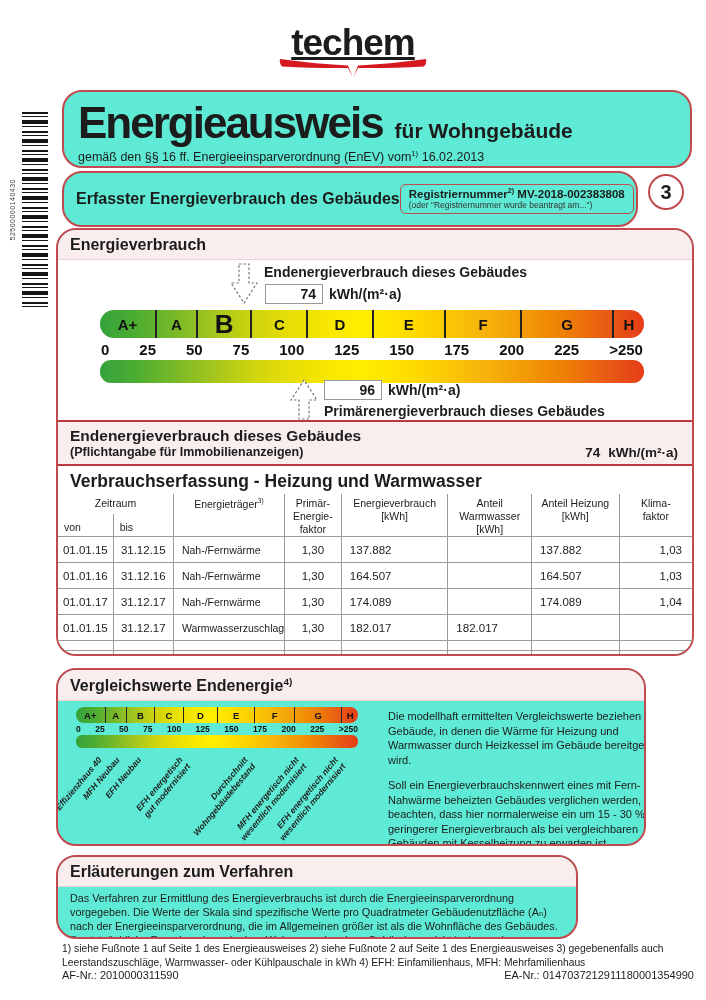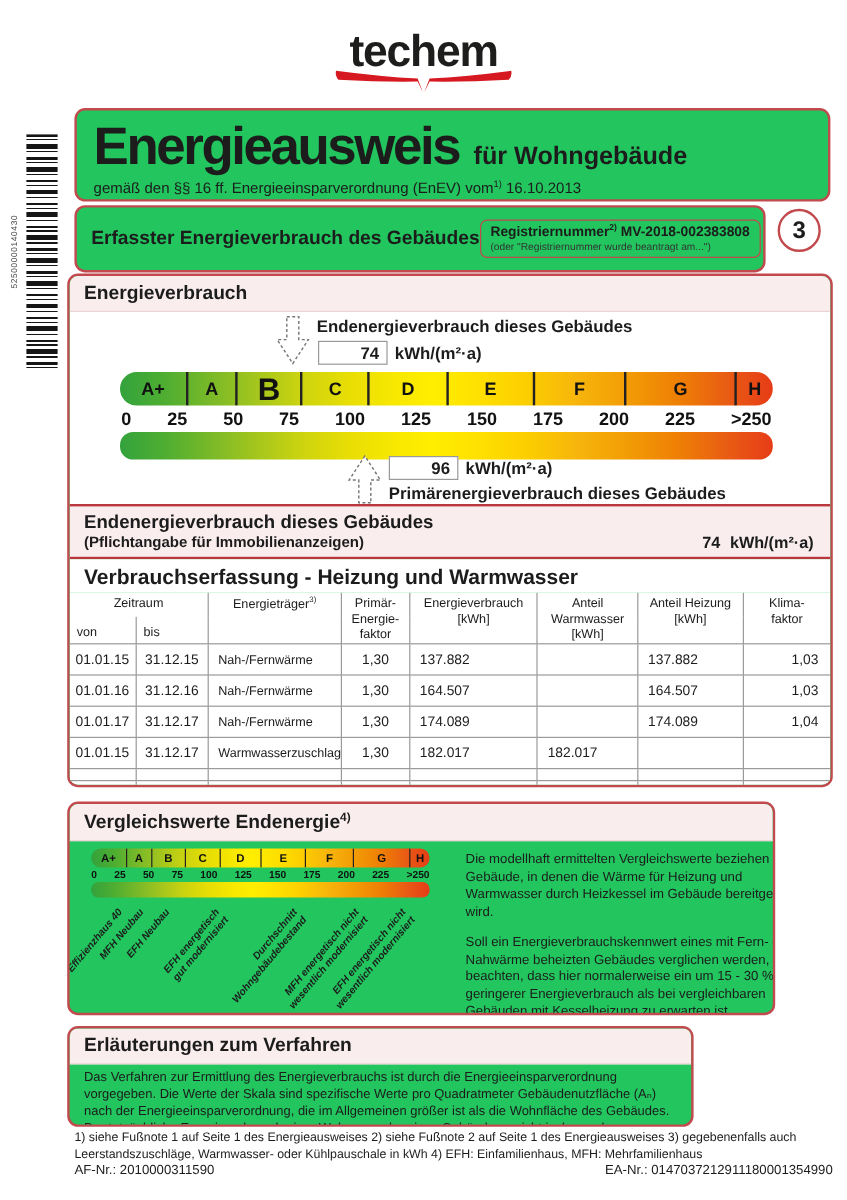--- a/index.html
+++ b/index.html
@@ -8,33 +8,33 @@
     --pink:#f9edee;
     --ink:#1c1c1c;
     --grid:#9a9a9a;
   }
   *{box-sizing:border-box;margin:0;padding:0;}
   html,body{background:#e9e9e9;}
   body{font-family:"Liberation Sans","DejaVu Sans",sans-serif;color:var(--ink);}
   .page{position:relative;width:706px;height:1000px;background:#fff;margin:0 auto;overflow:hidden;}
 
   
-  .logo{position:absolute;top:24px;left:0;right:0;text-align:center;}
+  .logo{position:absolute;top:24px;left:0;right:0;text-align:center;text-decoration:underline;}
   .logo-text{font-size:37px;font-weight:bold;letter-spacing:-1px;color:#1d1d1b;line-height:1;}
   .logo-swoosh{display:block;margin:-4px auto 0;}
 
   
   .barcode-wrap{position:absolute;left:4px;top:112px;width:46px;height:200px;}
   .barcode-bars{position:absolute;left:18px;top:0;width:26px;height:196px;
     background:repeating-linear-gradient(180deg,#161616 0 2px,#fff 2px 4px,#161616 4px 5px,#fff 5px 8px,#161616 8px 12px,#fff 12px 14px,#161616 14px 15px,#fff 15px 19px);}
   .barcode-num{position:absolute;left:2px;top:0;height:196px;width:12px;display:flex;align-items:center;justify-content:center;}
   .barcode-num span{writing-mode:vertical-rl;transform:rotate(180deg);font-size:7px;letter-spacing:.5px;color:#444;}
 
   
-  .rbox{position:absolute;border:2px solid var(--red);border-radius:9px;background:#22c55e;}
+  .rbox{position:absolute;border:2px solid var(--red);border-radius:20px;background:#5eead4;}
 
   
   .title-box{top:90px;left:62px;width:630px;height:78px;padding:8px 12px 0 14px;}
   .title-line{display:flex;align-items:baseline;gap:12px;}
   .big-title{font-size:44px;font-weight:bold;letter-spacing:-2px;line-height:1.05;}
   .title-suffix{font-size:21px;font-weight:bold;}
   .subtitle{font-size:12.5px;margin-top:3px;}
   sup{font-size:62%;}
 
   
@@ -149,21 +149,21 @@
     <div class="barcode-bars"></div>
   </div>
 
   <div class="rbox title-box">
     <div class="title-line">
       <span class="big-title">Energieausweis</span>
       <span class="title-suffix">für Wohngebäude</span>
     </div>
     <div class="subtitle">
       <span>gemäß den §§ 16 ff. Energieeinsparverordnung (EnEV) vom</span><sup>1)</sup>
-      <span>16.10.2013</span>
+      <span>16.02.2013</span>
     </div>
   </div>
 
   <div class="rbox header-bar">
     <span class="header-heading">Erfasster Energieverbrauch des Gebäudes</span>
     <div class="reg-box">
       <div class="reg-top">
         <span>Registriernummer</span><sup>2)</sup>
         <span class="reg-value">MV-2018-002383808</span>
       </div>

